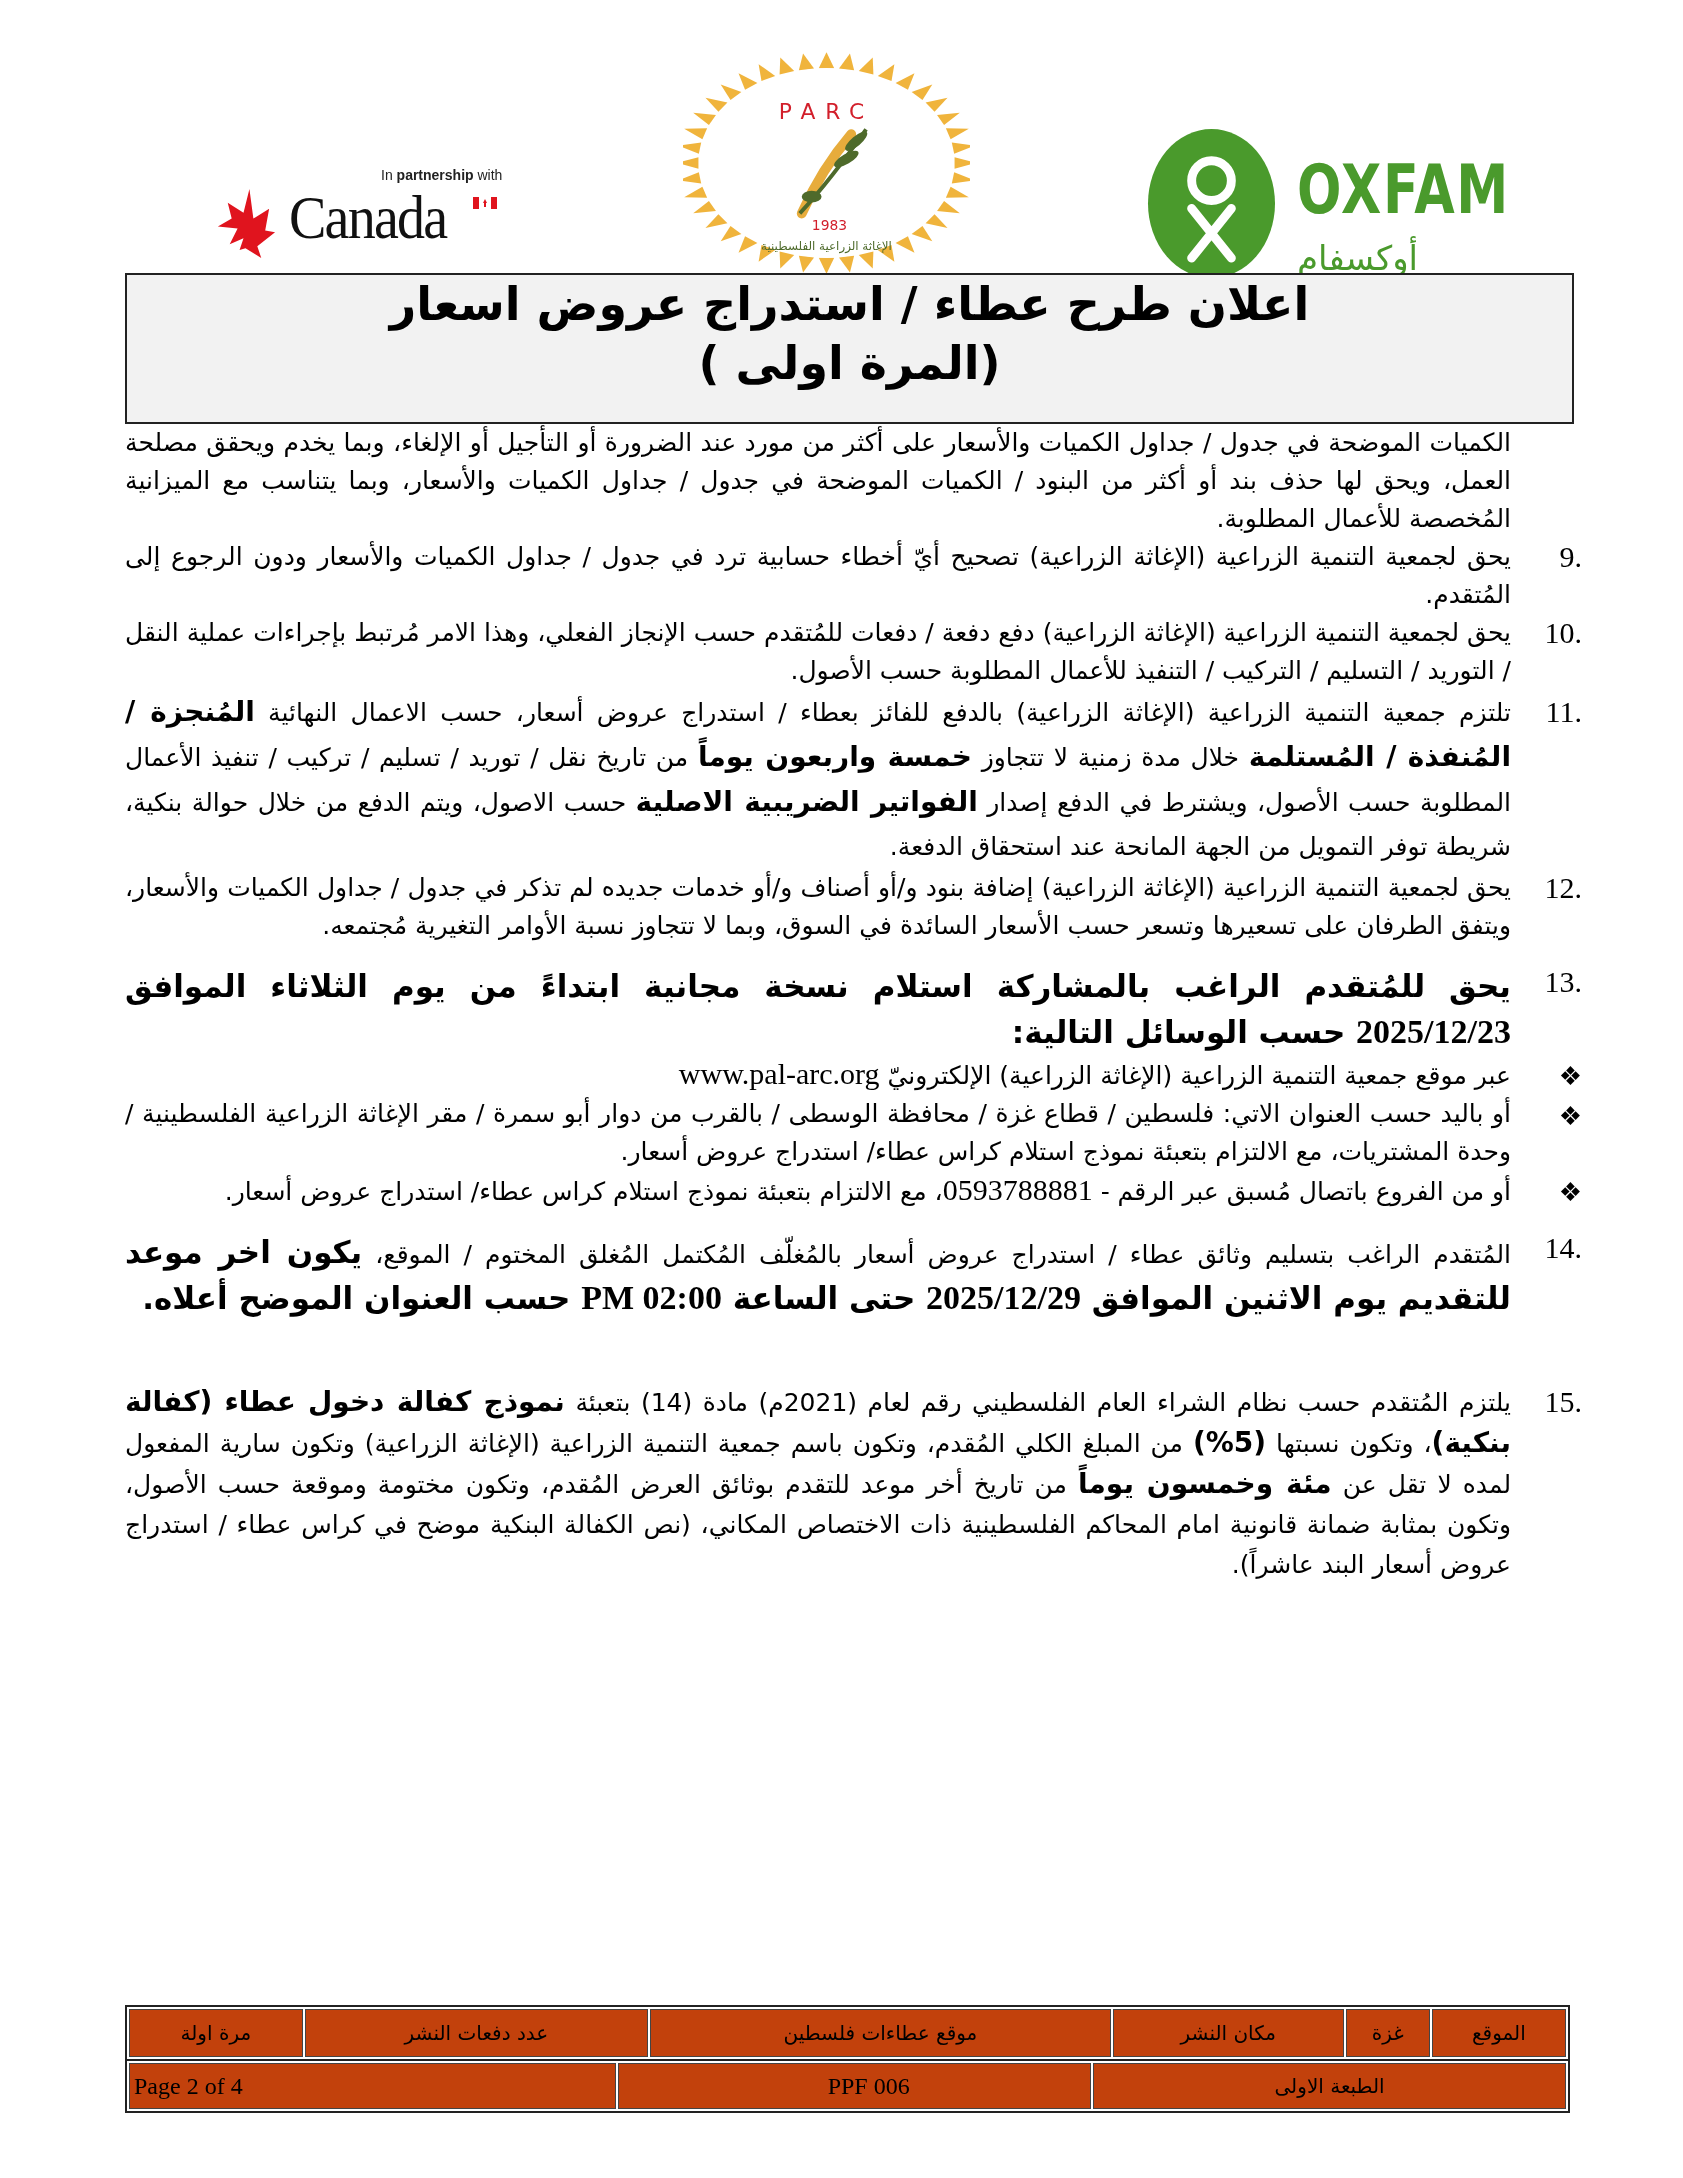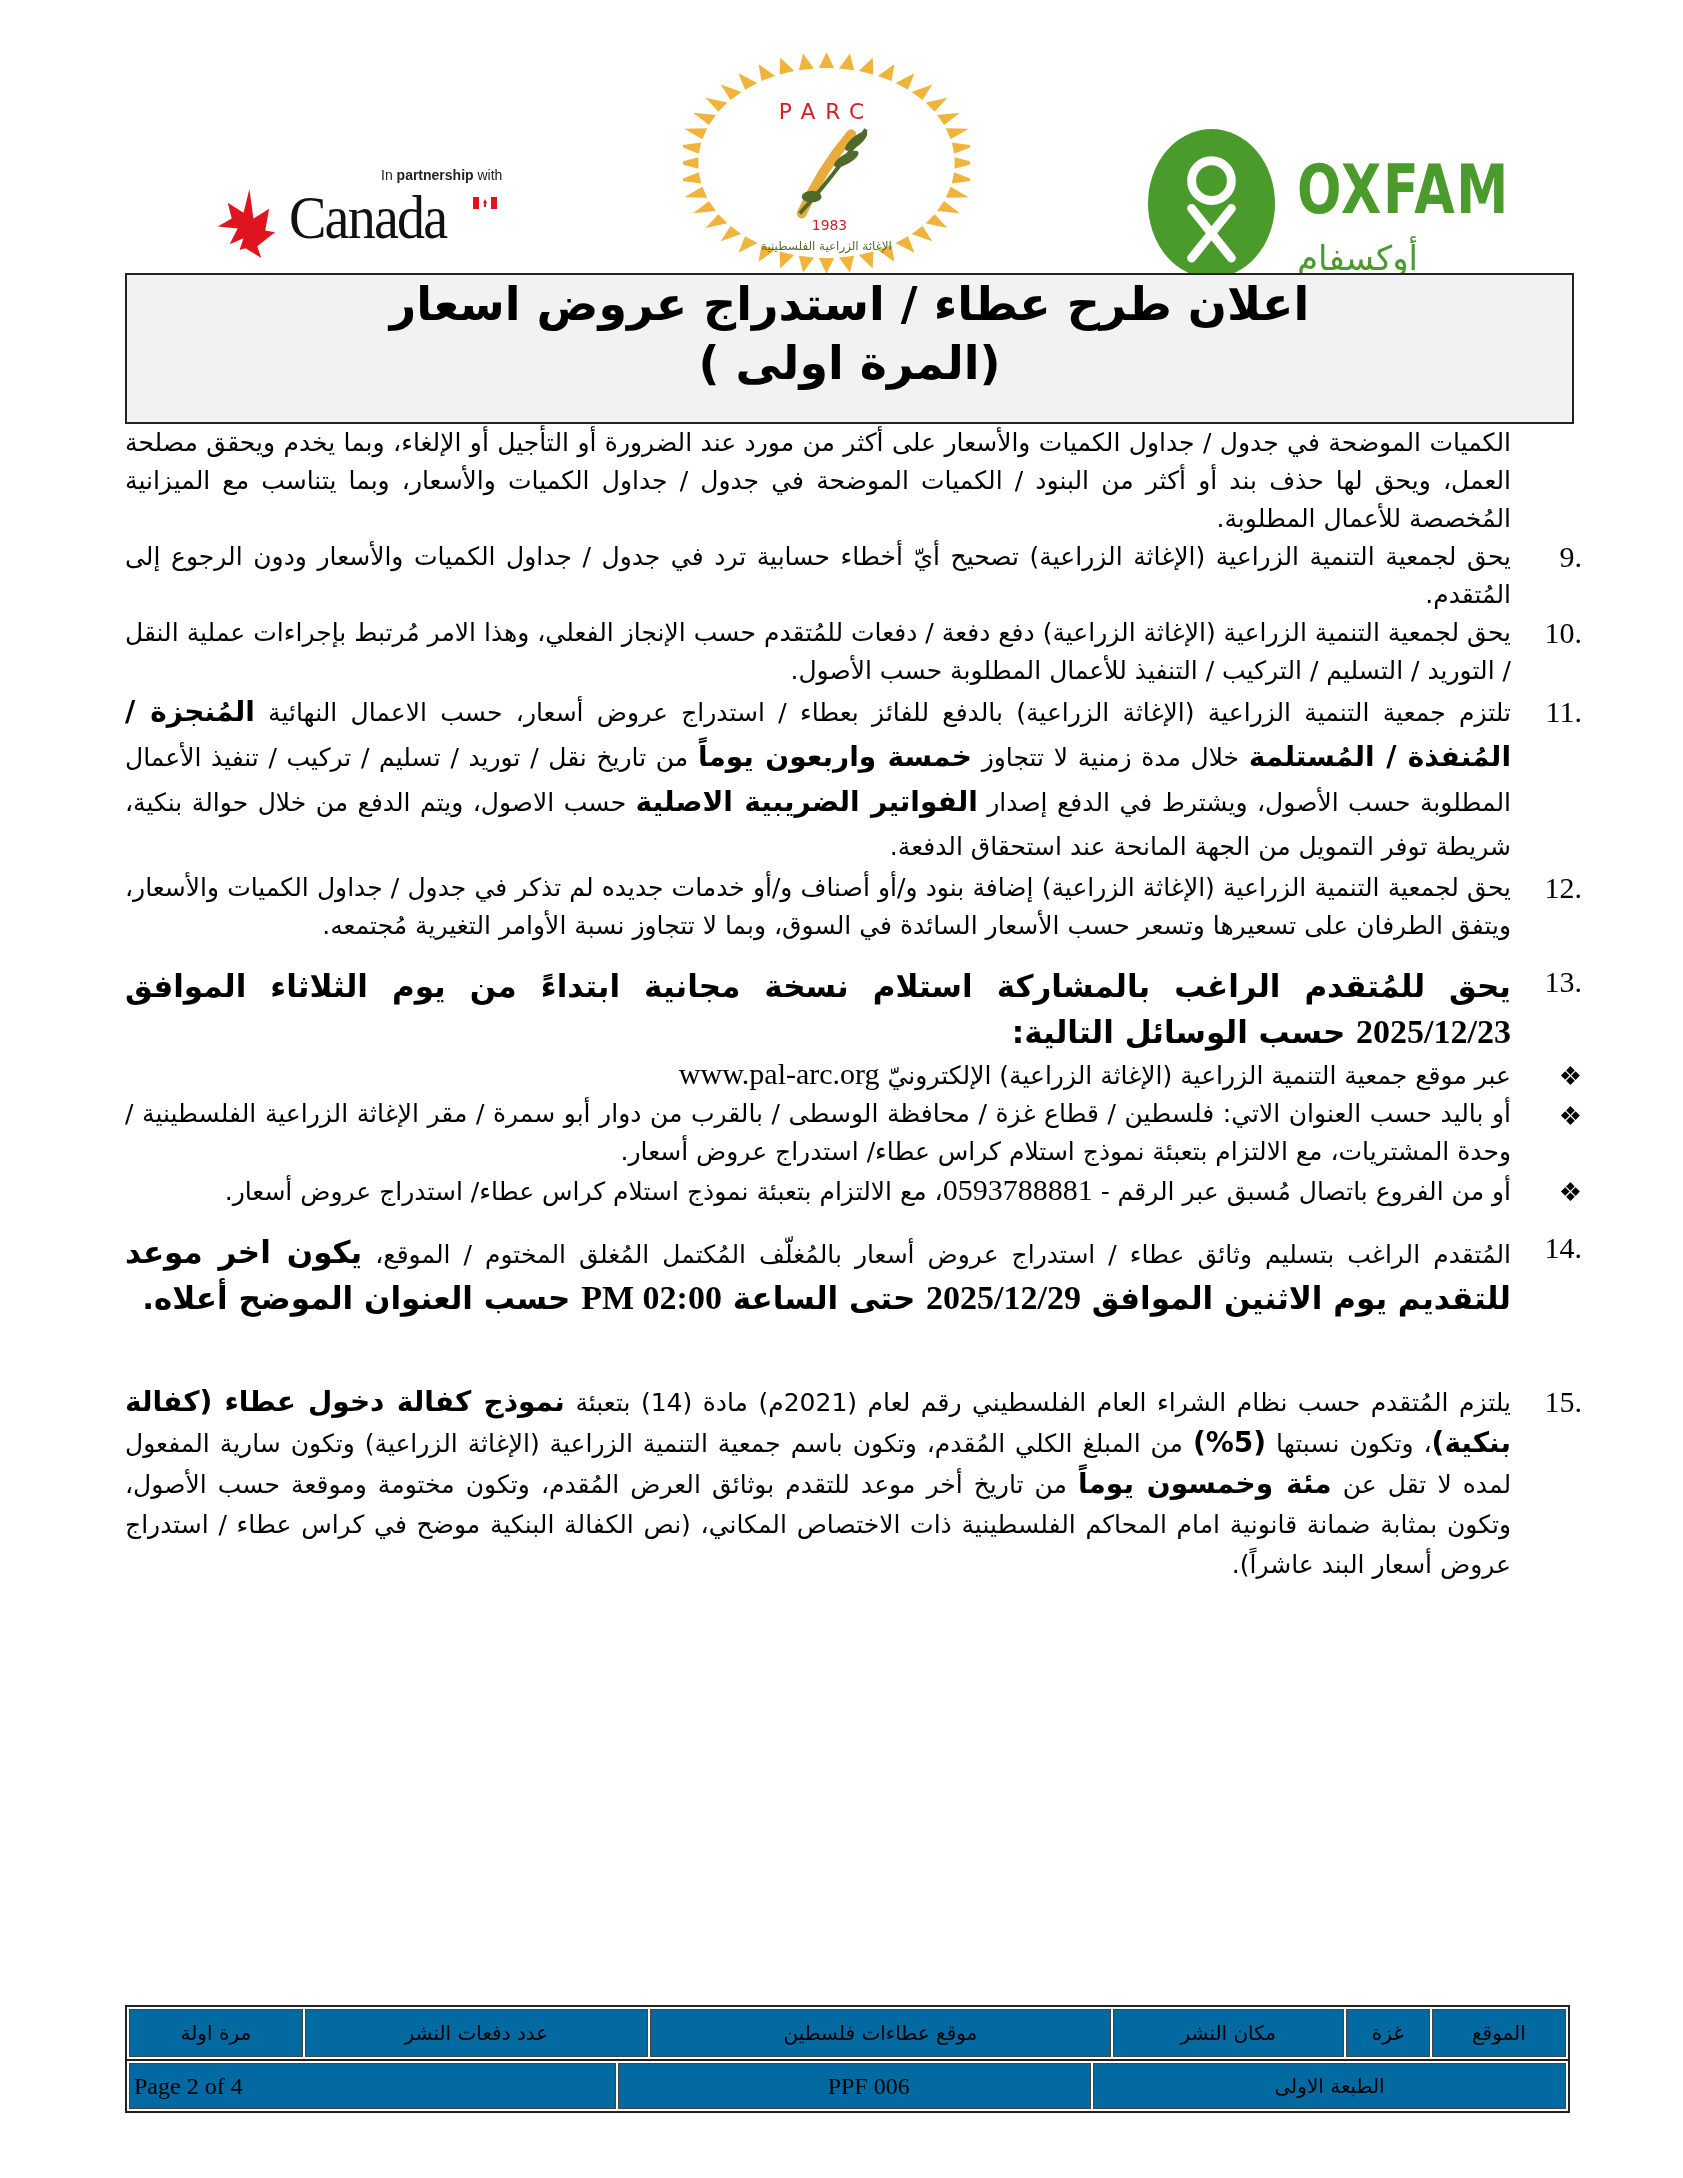--- a/index.html
+++ b/index.html
@@ -39,21 +39,21 @@
   .b { font-weight: 700; }
   .big { font-weight: 700; font-size: 31px; line-height: 46px; }
   .lat { font-family: "Liberation Serif", serif; font-size: 30px; }
   .bullets { list-style: none; margin: 0; padding: 0; }
   .bullets li { position: relative; }
   .bul { position: absolute; right: -71px; top: 2px; font-size: 26px; color: #000; }
 
   
   .ftable { position: absolute; left: 125px; width: 1445px; border-collapse: separate; border-spacing: 2px;
             border: 2px solid #222; background: #fff; direction: rtl; font-family: "DejaVu Sans", sans-serif; }
-  .ftable td { border: 1px solid #444; height: 44px; text-align: center; font-size: 20px; background: #0369a1; margin-top: 8px; }
+  .ftable td { border: 1px solid #444; height: 44px; text-align: center; font-size: 20px; background: #c2410c; margin-top: 8px; }
   .ft1 { top: 2005px; }
   .ft2 { top: 2059px; }
   .ft2 td { height: 42px; }
   .ft2 td.lt { font-family: "Liberation Serif", serif; font-size: 24px; direction: ltr; text-align: left; padding-left: 4px; }
   .ft2 td.ct { font-family: "Liberation Serif", serif; font-size: 24px; padding-left: 29px; }
 </style>
 </head>
 <body>
 
 <div class="logos">

